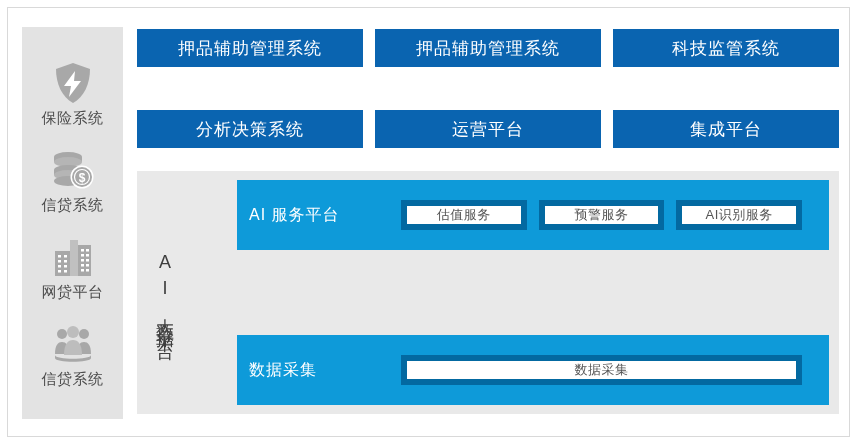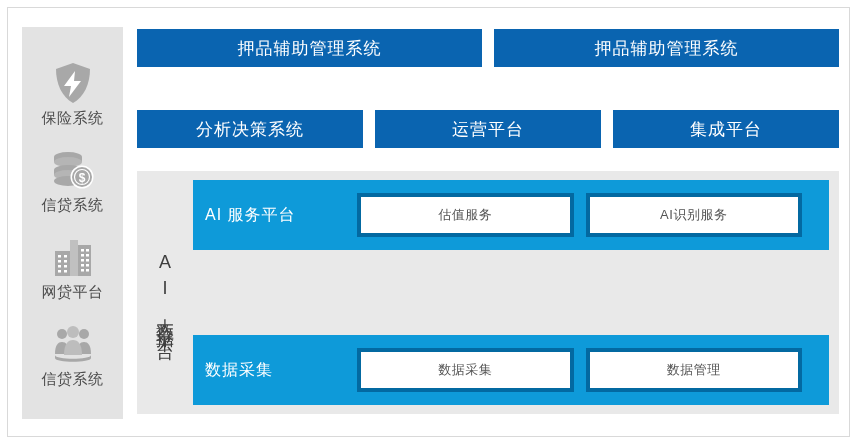--- a/index.html
+++ b/index.html
@@ -121,39 +121,40 @@
     flex-direction: column;
     justify-content: space-between;
   }
   .platform-row {
     height: 70px;
     background: #0e9ad9;
     display: flex;
     align-items: center;
     padding: 0 27px 0 12px;
     box-sizing: border-box;
+    margin-left: 44px;
   }
   .platform-row-title {
     width: 152px;
     flex: 0 0 152px;
     color: #ffffff;
     font-size: 16px;
     letter-spacing: 1px;
     white-space: nowrap;
   }
   .platform-row-boxes {
     flex: 1;
     display: flex;
     gap: 12px;
   }
   .platform-box {
     flex: 1 1 0;
-    height: 44px;
+    height: 30px;
     background: #ffffff;
-    border: 4px solid #0369a1;
+    border: 6px solid #0369a1;
     box-sizing: border-box;
     display: flex;
     align-items: center;
     justify-content: center;
     font-size: 13px;
     color: #555555;
     letter-spacing: 0.5px;
     white-space: nowrap;
   }
 </style>
@@ -237,47 +238,48 @@
         </svg>
       </span>
       <span class="sidebar-label">信贷系统</span>
     </div>
 
   </div>
 
   <div class="blue-row" id="blue-row-1">
     <div class="blue-bar">押品辅助管理系统</div>
     <div class="blue-bar">押品辅助管理系统</div>
+    <div class="blue-bar">科技监管系统</div>
   </div>
 
   <div class="blue-row" id="blue-row-2">
     <div class="blue-bar">分析决策系统</div>
     <div class="blue-bar">运营平台</div>
     <div class="blue-bar">集成平台</div>
   </div>
 
   <div id="platform-panel">
 
     <div id="platform-vertical-label">AI大数据平台</div>
 
     <div id="platform-rows">
 
       <div class="platform-row">
         <div class="platform-row-title">AI 服务平台</div>
         <div class="platform-row-boxes">
           <div class="platform-box">估值服务</div>
+          <div class="platform-box">预警服务</div>
           <div class="platform-box">AI识别服务</div>
         </div>
       </div>
 
 
       <div class="platform-row">
         <div class="platform-row-title">数据采集</div>
         <div class="platform-row-boxes">
           <div class="platform-box">数据采集</div>
-          <div class="platform-box">数据管理</div>
         </div>
       </div>
 
     </div>
   </div>
 
 </div>
 
 </body></html>

